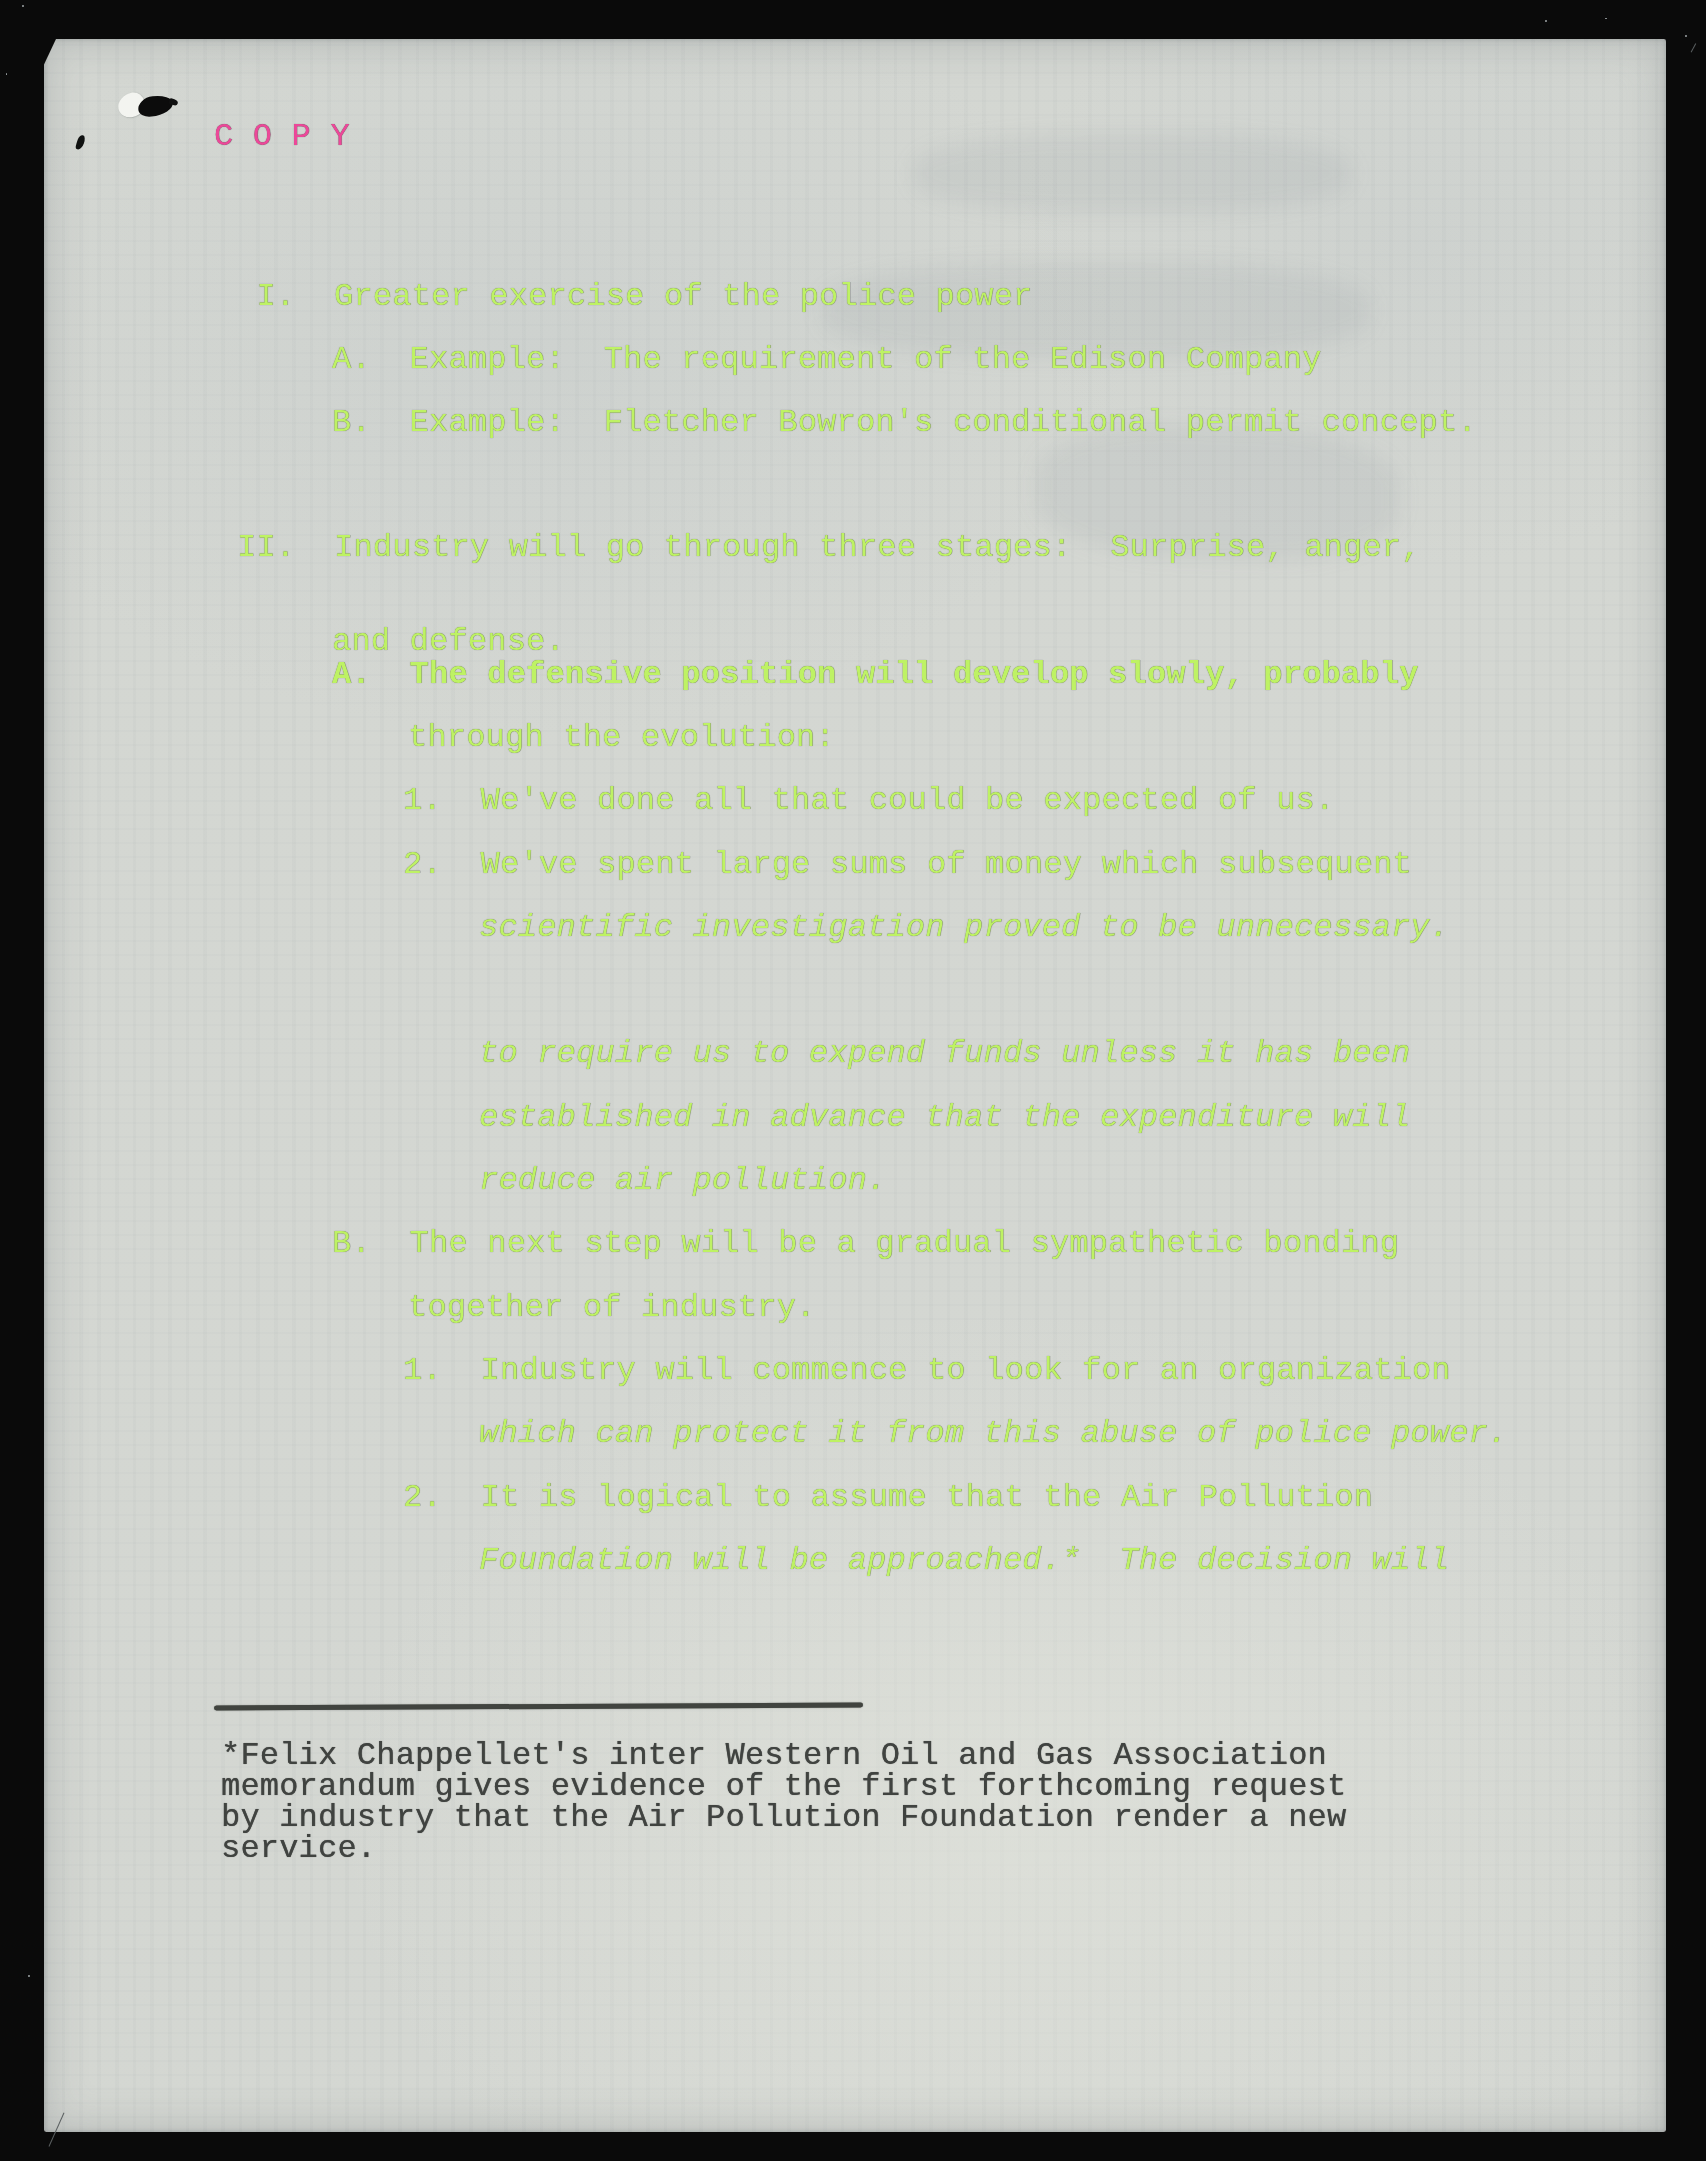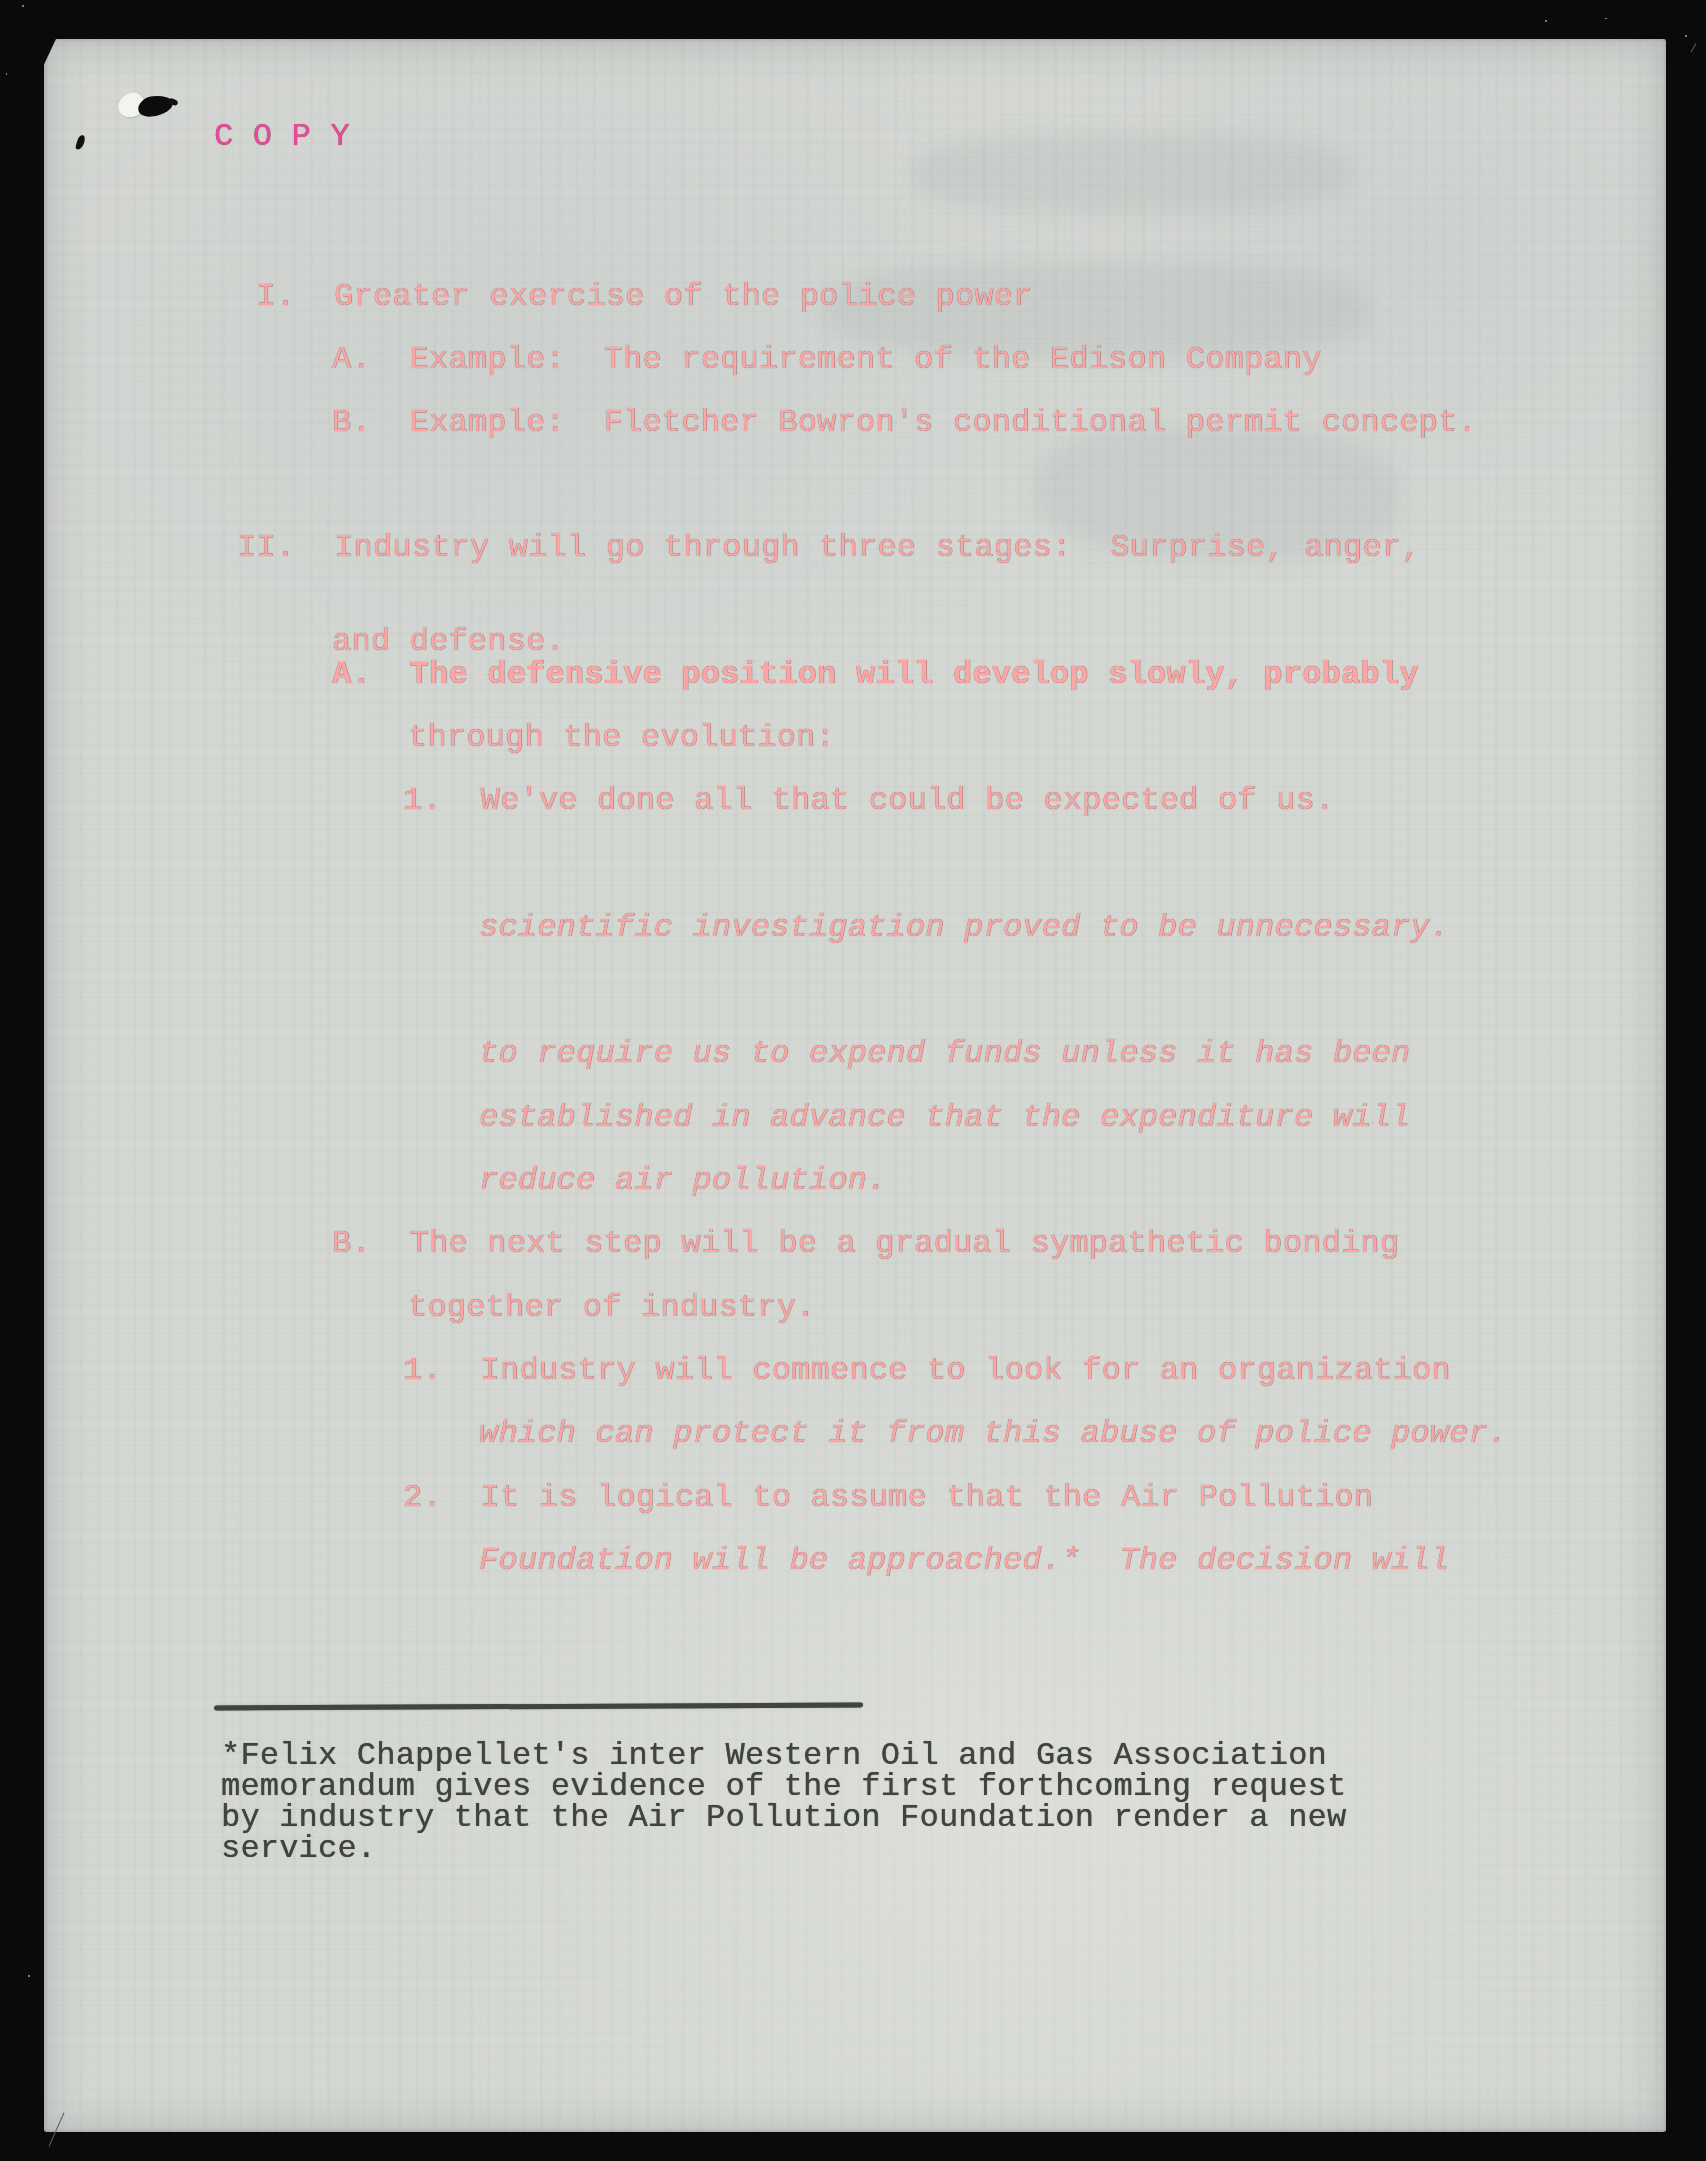--- a/index.html
+++ b/index.html
@@ -40,21 +40,21 @@
     border-radius: 40%;
     pointer-events: none;
   }
   
   .tline {
     position: absolute;
     white-space: pre;
     font-size: 32px;
     line-height: 32px;
     letter-spacing: 0.2px;
-    color: #fca5a5;
+    color: #bef264;
     text-shadow: 0 0 0.8px rgba(70,73,71,0.85), 0.4px 0.4px 0.5px rgba(70,73,71,0.35);
   }
   .stamp   { left: 214px; color: #ec4899; }
   .l-roman { left: 237px; }
   .l-rtext { left: 332px; }
   .l-alpha { left: 332px; }
   .l-atext { left: 408px; }
   .l-num   { left: 403px; }
   .l-ntext { left: 479px; font-style: italic; }
   .fn-line { left: 221px; color: #404340; }
@@ -160,20 +160,21 @@
   <div class="tline stamp" style="top:121px;">C O P Y</div>
 
   <div class="tline l-roman" style="top:281px;"> I.  Greater exercise of the police power</div>
   <div class="tline l-alpha" style="top:407px;">B.  Example:  Fletcher Bowron's conditional permit concept.</div>
   <div class="tline l-alpha" style="top:344px;">A.  Example:  The requirement of the Edison Company</div>
   <div class="tline l-roman" style="top:532px;">II.  Industry will go through three stages:  Surprise, anger,</div>
   <div class="tline l-rtext" style="top:590px;margin-top:36px;">and defense.</div>
   <div class="tline l-alpha" style="top:659px;font-weight:bold;">A.  The defensive position will develop slowly, probably</div>
   <div class="tline l-atext" style="top:722px;">through the evolution:</div>
   <div class="tline l-num" style="top:785px;">1.  We've done all that could be expected of us.</div>
+  <div class="tline l-num" style="top:849px;">2.  We've spent large sums of money which subsequent</div>
   <div class="tline l-ntext" style="top:912px;">scientific investigation proved to be unnecessary.</div>
   <div class="tline l-ntext" style="top:1038px;">to require us to expend funds unless it has been</div>
   <div class="tline l-ntext" style="top:1102px;">established in advance that the expenditure will</div>
   <div class="tline l-ntext" style="top:1165px;">reduce air pollution.</div>
   <div class="tline l-alpha" style="top:1228px;">B.  The next step will be a gradual sympathetic bonding</div>
   <div class="tline l-atext" style="top:1292px;">together of industry.</div>
   <div class="tline l-num" style="top:1355px;">1.  Industry will commence to look for an organization</div>
   <div class="tline l-ntext" style="top:1418px;">which can protect it from this abuse of police power.</div>
   <div class="tline l-num" style="top:1482px;">2.  It is logical to assume that the Air Pollution</div>
   <div class="tline l-ntext" style="top:1545px;">Foundation will be approached.*  The decision will</div>

